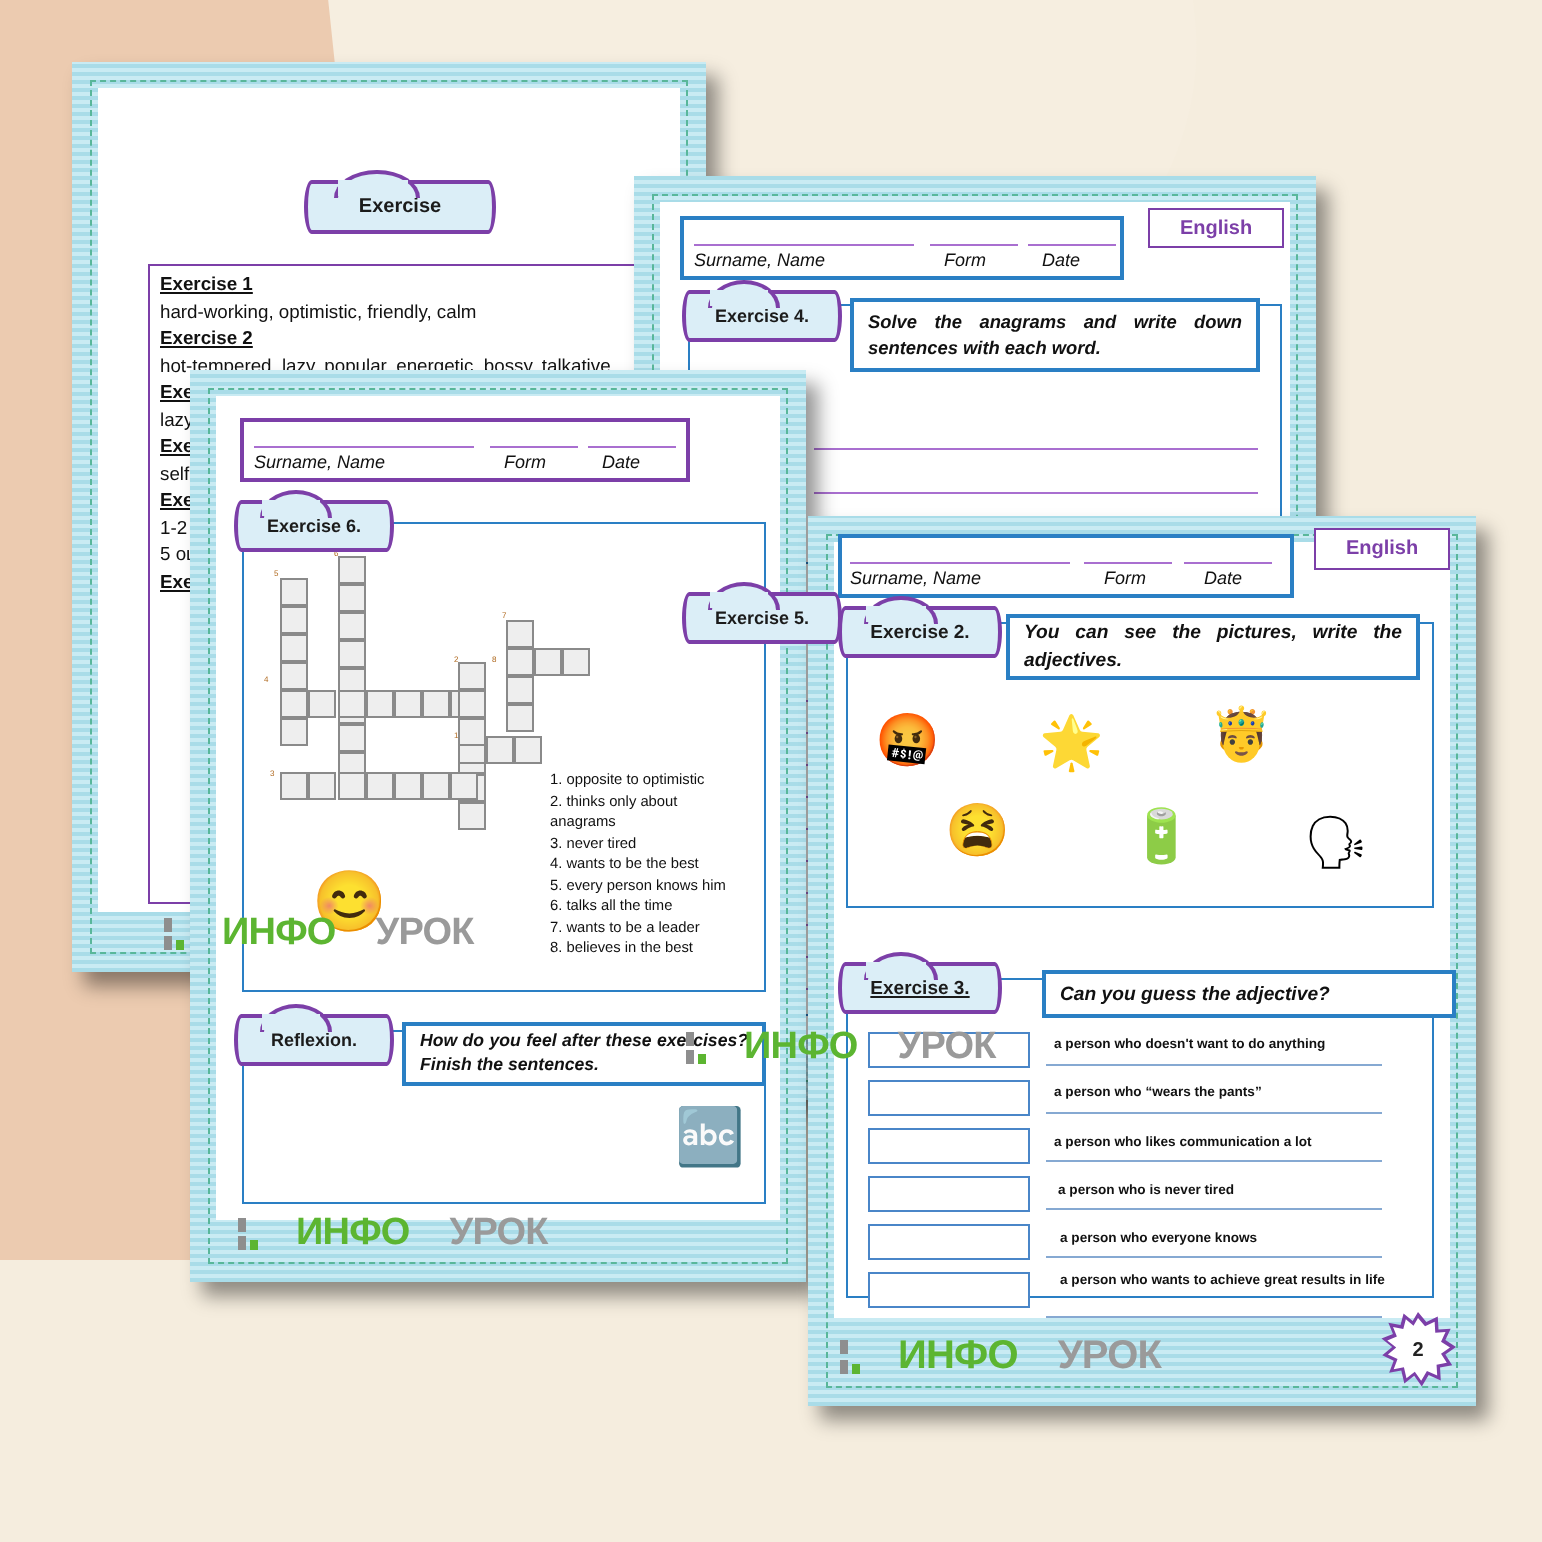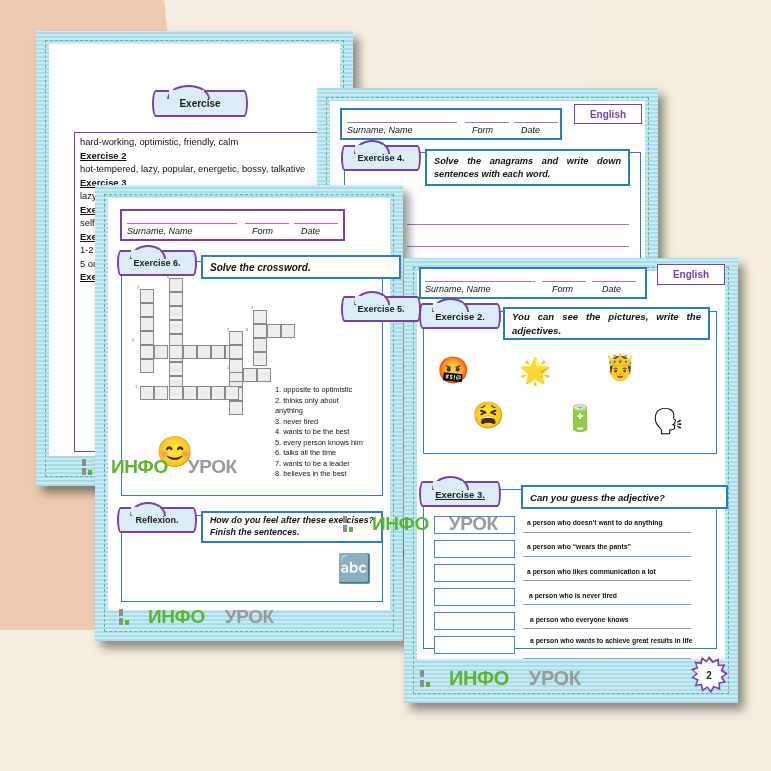--- a/index.html
+++ b/index.html
@@ -165,20 +165,21 @@
   <div class="frame-dash" style="left:9px;top:9px;right:9px;bottom:9px;"></div>
   <div class="paper" style="left:13px;top:13px;right:13px;bottom:30px;"></div>
 
   <div class="ribbon" style="left:116px;top:59px;width:96px;height:27px;font-size:10px;">
     <span>Exercise</span>
   </div>
 
   <div class="purple-box" style="left:38px;top:101px;width:262px;height:320px;"></div>
 
   <div class="ans-body" style="left:44px;top:104px;width:290px;font-size:9.4px;">
+    <span class="ans-h">Exercise 1</span>
     <span class="ans-p">hard-working, optimistic, friendly, calm</span>
     <span class="ans-h">Exercise 2</span>
     <span class="ans-p">hot-tempered, lazy, popular, energetic, bossy, talkative</span>
     <span class="ans-h">Exercise 3</span>
     <span class="ans-p">lazy, bossy, talkative, energetic, popular, ambitious</span>
     <span class="ans-h">Exercise 4</span>
     <span class="ans-p">selfish, optimistic, ambitious</span>
     <span class="ans-h">Exercise 5</span>
     <span class="ans-p">1-2 ошибки – 5</span>
     <span class="ans-p">5 ошибок – 3</span>
@@ -265,23 +266,20 @@
   <div class="hdr-rule" style="left:150px;top:38px;width:44px;"></div>
   <div class="hdr-rule" style="left:199px;top:38px;width:44px;"></div>
   <div class="hdr-label" style="left:32px;top:41px;font-size:9px;">Surname, Name</div>
   <div class="hdr-label" style="left:157px;top:41px;font-size:9px;">Form</div>
   <div class="hdr-label" style="left:206px;top:41px;font-size:9px;">Date</div>
 
   <div class="purple-box" style="left:26px;top:76px;width:262px;height:235px;border-color:#2a7fc4;"></div>
   <div class="ribbon" style="left:22px;top:65px;width:80px;height:26px;font-size:9px;">
     <span>Exercise 6.</span>
   </div>
-  <div class="instr" style="left:106px;top:70px;width:200px;height:24px;font-size:10px;">
-    <span>Solve the crossword.</span>
-  </div>
 
   <div style="position:absolute;left:0;top:0;">
     <div class="cw-num" style="left:42px;top:99px;">5</div>
     <div class="cw-num" style="left:72px;top:89px;">6</div>
     <div class="cw-num" style="left:37px;top:152px;">4</div>
     <div class="cw-num" style="left:132px;top:142px;">2</div>
     <div class="cw-num" style="left:151px;top:142px;">8</div>
     <div class="cw-num" style="left:156px;top:120px;">7</div>
     <div class="cw-num" style="left:132px;top:180px;">1</div>
     <div class="cw-num" style="left:40px;top:199px;">3</div>
@@ -337,21 +335,21 @@
     <div class="cw-cell" style="left:102px;top:201px;width:14px;height:14px;"></div>
     <div class="cw-cell" style="left:116px;top:201px;width:14px;height:14px;"></div>
     <div class="cw-cell" style="left:130px;top:201px;width:14px;height:14px;"></div>
 
     <div class="cw-cell" style="left:134px;top:174px;width:14px;height:14px;"></div>
   </div>
 
   <div class="clues" style="left:180px;top:200px;font-size:7.4px;">
     <div>1.  opposite to optimistic</div>
     <div>2.  thinks only about</div>
-    <div>     anything</div>
+    <div>     anagrams</div>
     <div>3.  never tired</div>
     <div>4.  wants to be the best</div>
     <div>5.  every person knows him</div>
     <div>6.  talks all the time</div>
     <div>7.  wants to be a leader</div>
     <div>8.  believes in the best</div>
   </div>
 
   <div class="art" style="left:58px;top:248px;width:44px;height:38px;font-size:30px;">😊</div>
 

